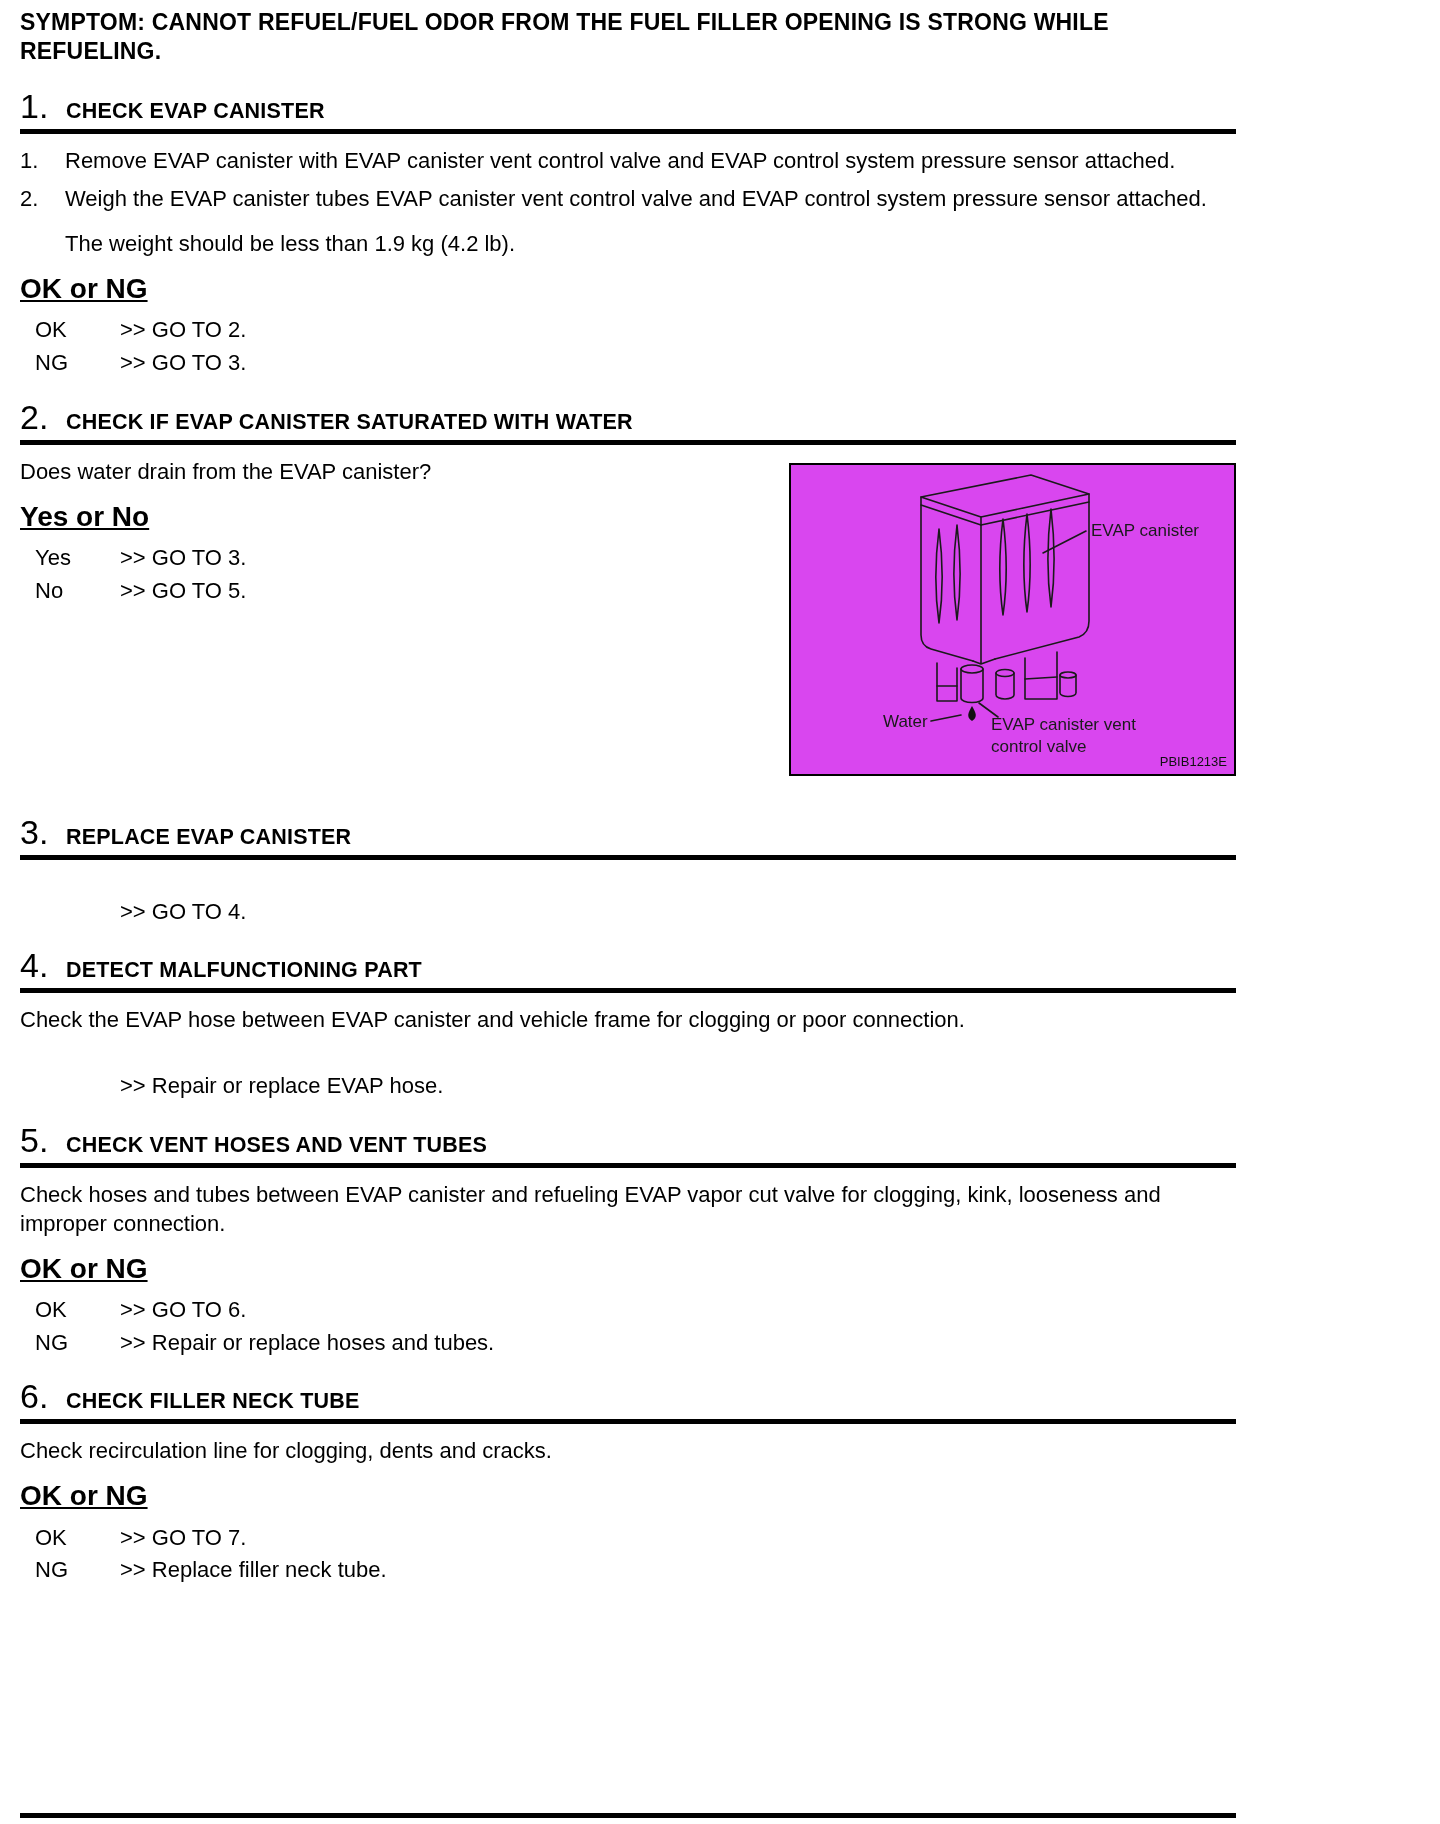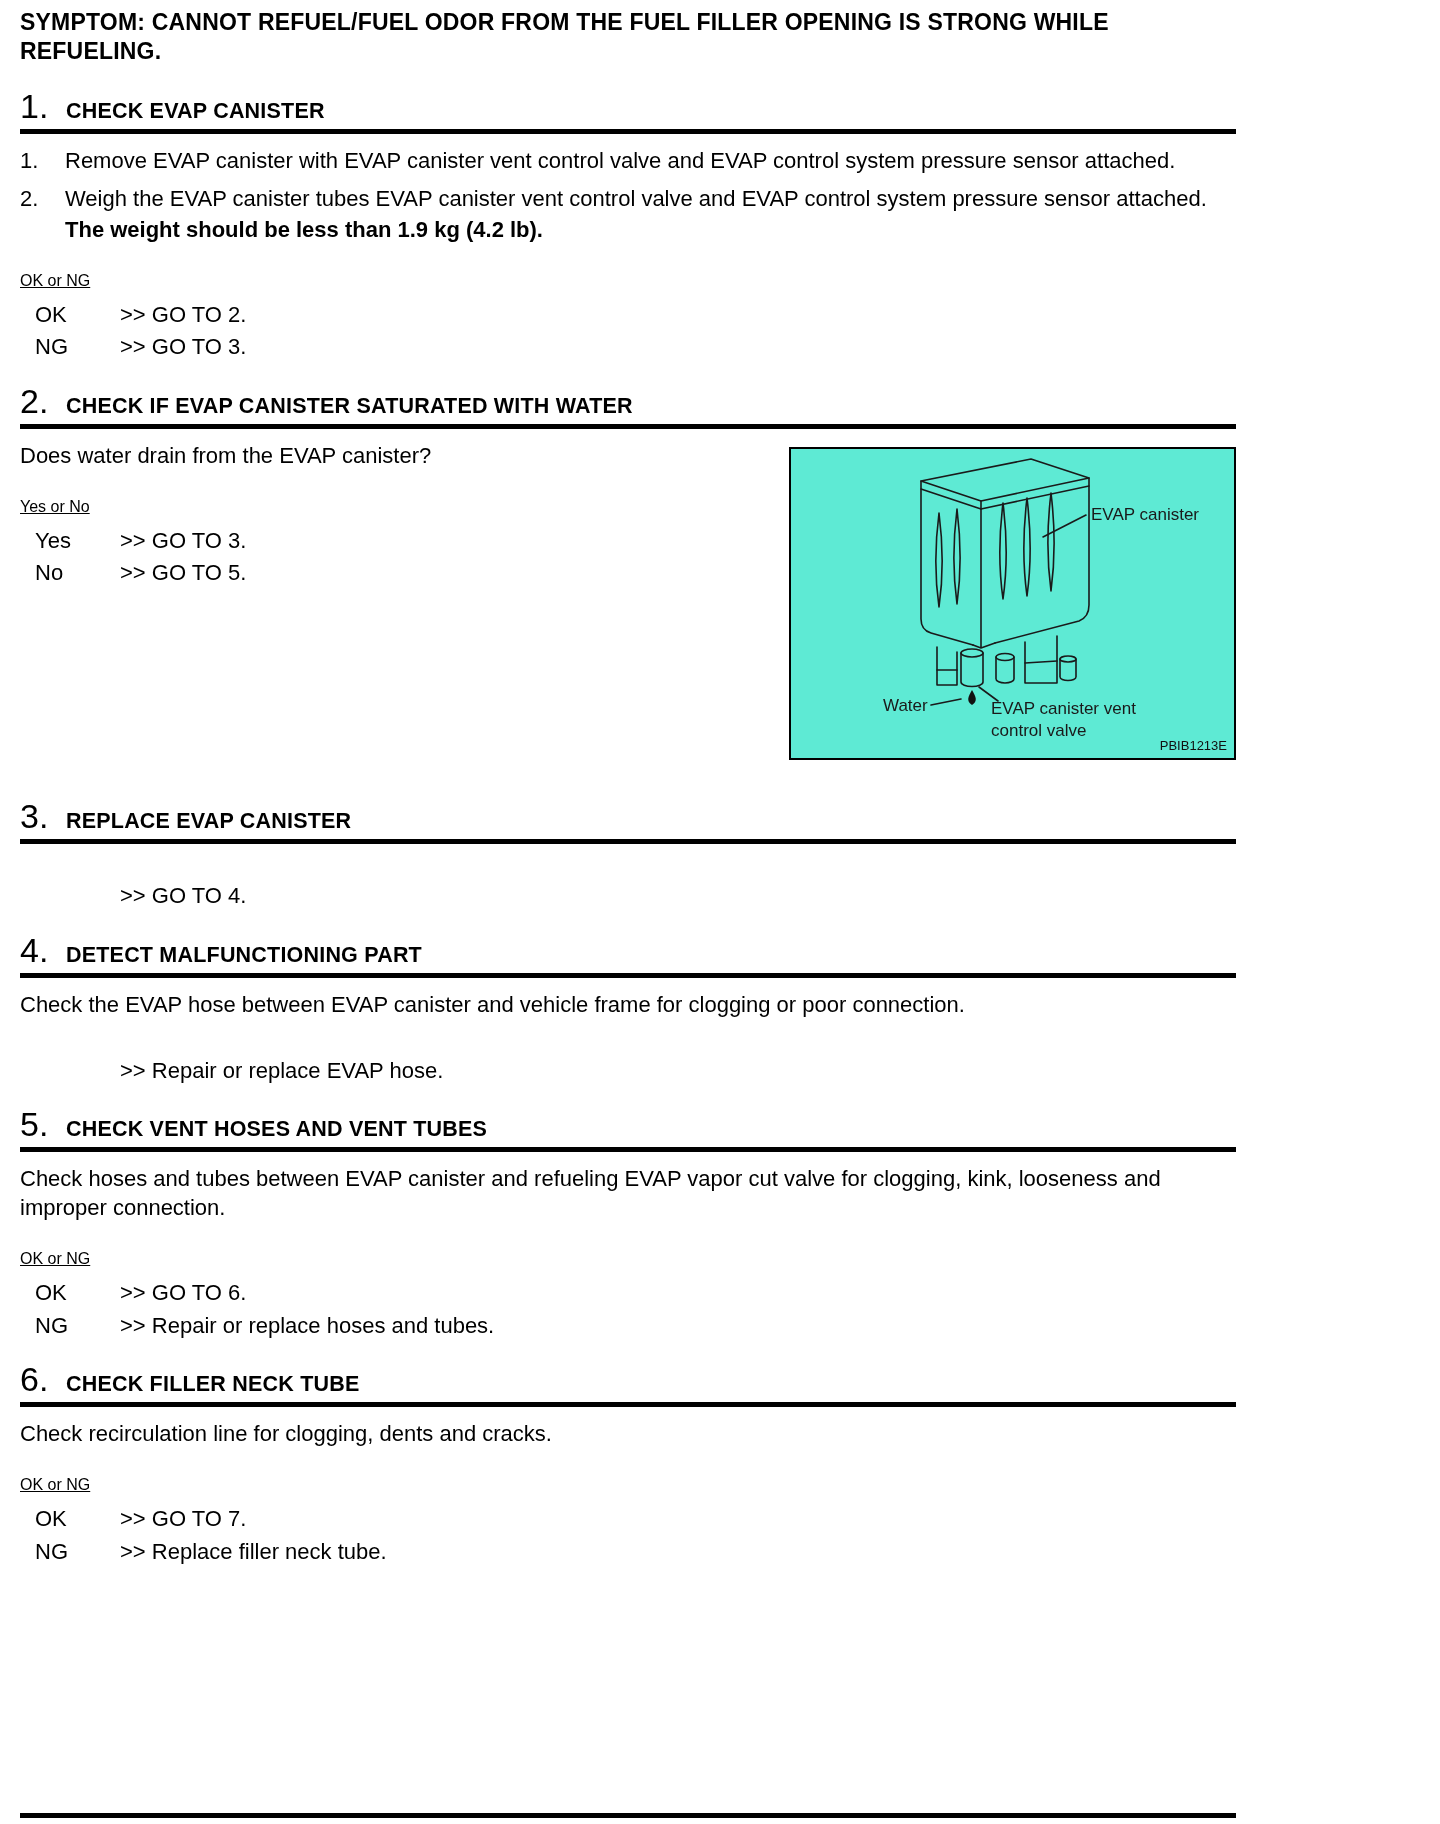--- a/index.html
+++ b/index.html
@@ -12,31 +12,31 @@
   .step-heading { display: flex; align-items: baseline; margin-top: 22px; }
   .step-num { font-size: 34px; line-height: 1; flex: 0 0 46px; }
   .step-title { font-size: 21.5px; font-weight: 700; letter-spacing: 0.2px; text-align: center; }
   .rule { height: 5px; background: #000; margin: 5px 0 12px 0; width: 1216px; }
 
   .body-text { font-size: 22px; line-height: 1.32; width: 1216px; }
 
   .oitem { display: flex; margin: 7px 0 9px 0; width: 1216px; }
   .onum { flex: 0 0 45px; font-size: 22px; line-height: 1.32; }
   .otext { font-size: 22px; line-height: 1.32; }
-  .spec { font-weight: 700; margin-top: 2px; }
-
-  .cond { display: block; width: fit-content; font-size: 16px; line-height: 1.3; text-decoration: underline; margin: 27px 0 9px 0; }
+  .spec { font-weight: 400; margin-top: 16px; }
+
+  .cond { display: block; width: fit-content; font-size: 28px; line-height: 1.3; text-decoration: underline; margin: 13px 0 9px 0; font-weight: bold; }
 
   .results { margin-top: 2px; }
   .result-row { display: flex; padding-left: 15px; font-size: 22px; line-height: 1.3; margin: 4px 0; }
   .result-label { flex: 0 0 85px; }
   .solo-action { font-size: 22px; line-height: 1.3; margin: 38px 0 10px 100px; }
 
   .step2-body { position: relative; min-height: 336px; width: 1216px; }
-  .figure { position: absolute; top: 6px; right: 0; width: 447px; height: 313px; border: 2px solid #000; background: #5eead4; padding-left: 46px; }
+  .figure { position: absolute; top: 6px; right: 0; width: 447px; height: 313px; border: 2px solid #000; background: #d946ef; padding-left: 46px; }
   .figure svg { position: absolute; left: 0; top: 0; }
   .fig-label { position: absolute; font-size: 17px; color: #1a1a1a; white-space: nowrap; }
   .lbl-canister { left: 300px; top: 56px; }
   .lbl-water { left: 92px; top: 247px; }
   .lbl-valve1 { left: 200px; top: 250px; }
   .lbl-valve2 { left: 200px; top: 272px; }
   .fig-code { position: absolute; right: 7px; bottom: 5px; font-size: 13px; color: #111; }
 
   .bottom-rule { position: absolute; left: 20px; top: 1813px; width: 1216px; height: 5px; background: #000; }
 </style>

